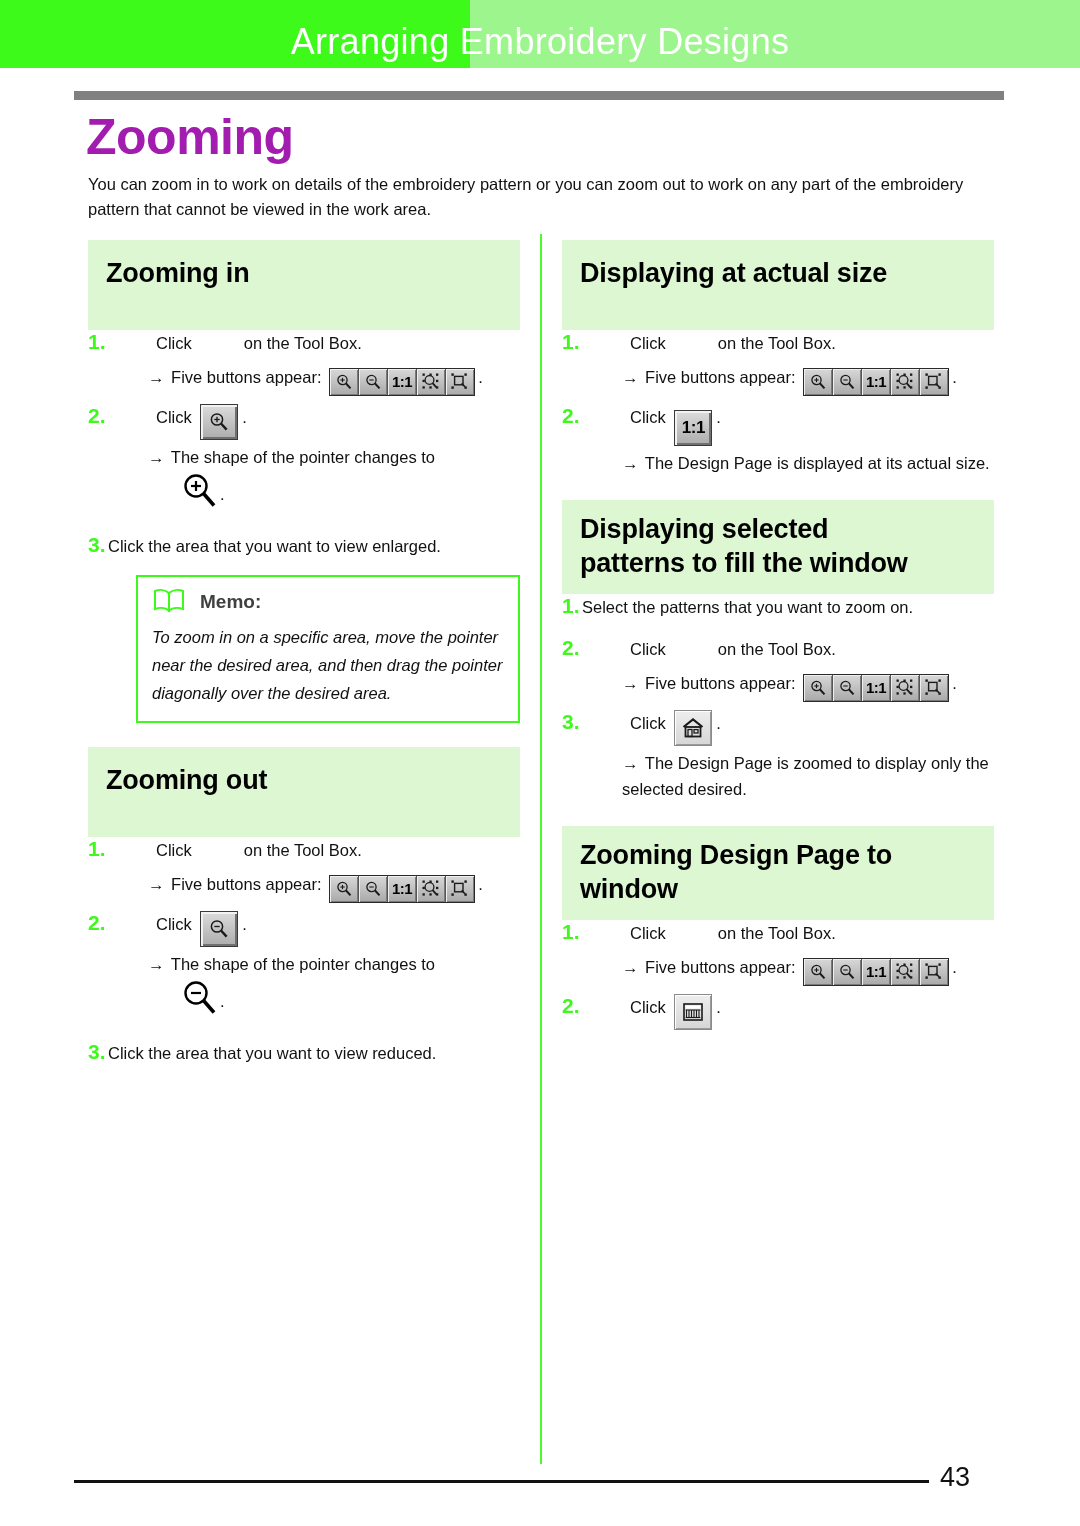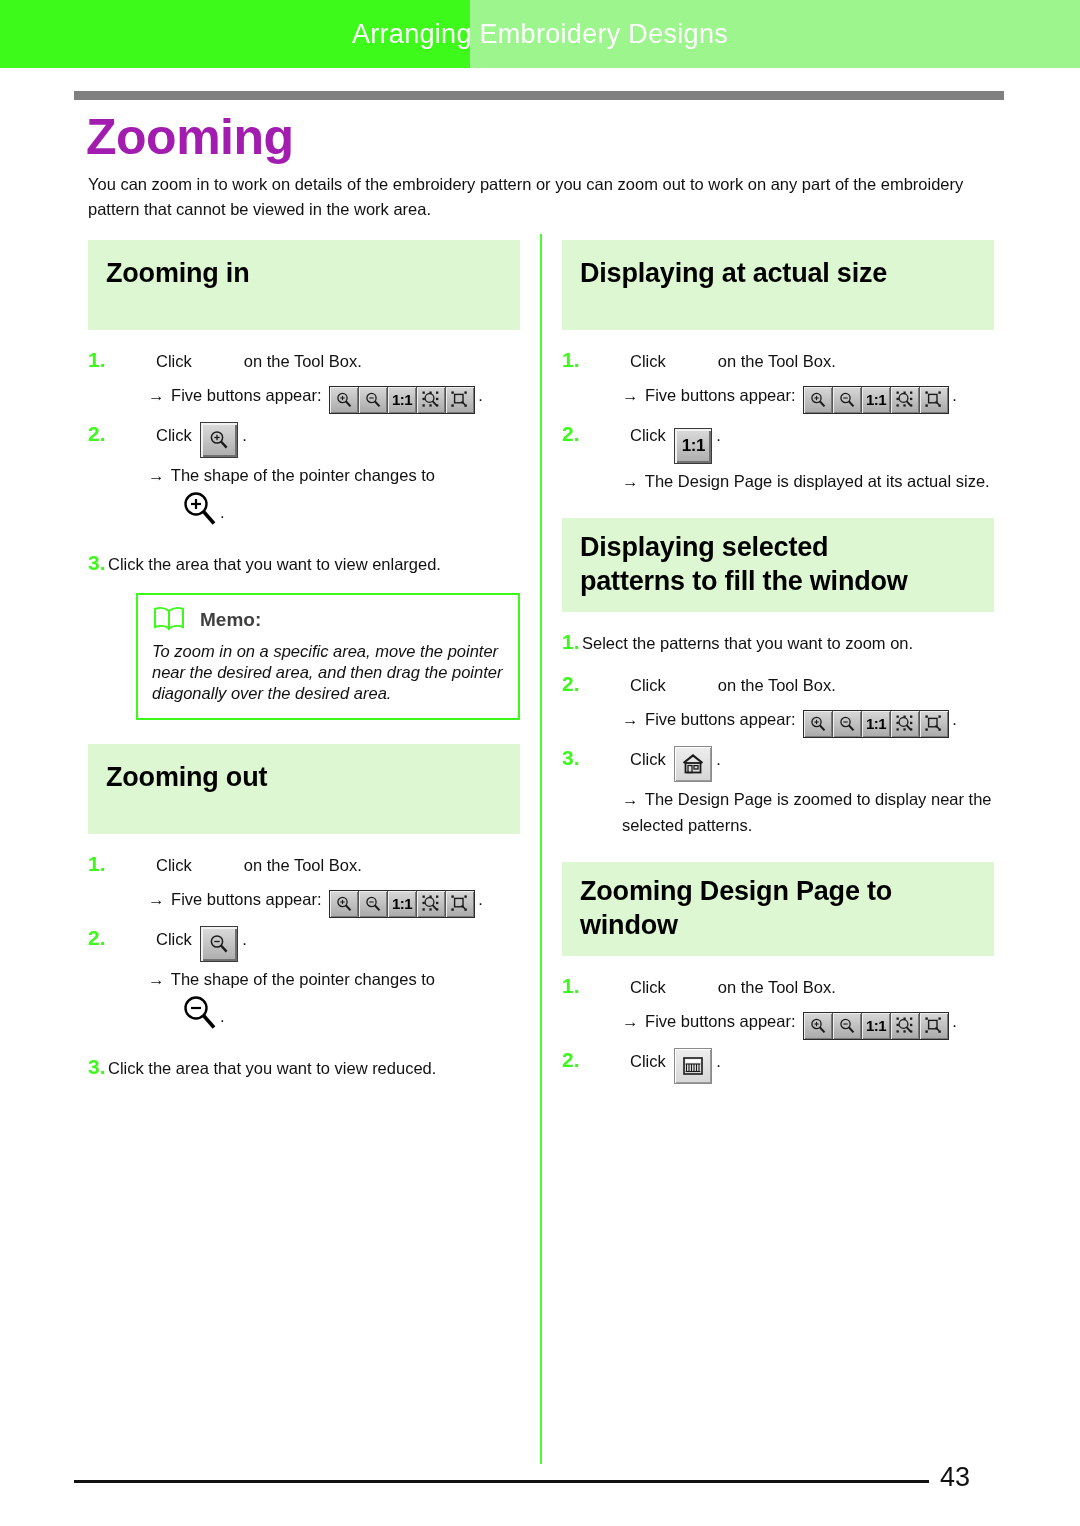--- a/index.html
+++ b/index.html
@@ -24,26 +24,26 @@
     background: #9df58d;
   }
   .banner-left {
     position: absolute;
     left: 0; top: 0;
     width: 470px; height: 68px;
     background: #3dfa1b;
   }
   .banner-title {
     position: absolute;
-    left: 0; top: 0;
+    left: 0; top: 8px;
     width: 1080px; height: 68px;
     line-height: 68px;
     text-align: center;
     color: #ffffff;
-    font-size: 27px;
+    font-size: 36px;
     font-weight: normal;
     letter-spacing: 0.3px;
     white-space: nowrap;
   }
 
   
   .top-rule {
     position: absolute;
     left: 74px; top: 91px;
     width: 930px; height: 9px;
@@ -84,21 +84,20 @@
     left: 540px; top: 234px;
     width: 2px; height: 1230px;
     background: #4dfa2b;
   }
 
   
   .sec-box {
     background: #ddf7d2;
     box-sizing: border-box;
     padding: 16px 18px 0 18px;
-    margin-bottom: 18px;
   }
   .sec-box.h1line { height: 90px; }
   .sec-box.h2line { height: 94px; padding-top: 12px; }
   .sec-title {
     font-size: 27px;
     font-weight: bold;
     line-height: 34px;
     color: #000;
     letter-spacing: -0.2px;
   }
@@ -214,21 +213,21 @@
     margin-bottom: 6px;
   }
   .memo-label {
     font-size: 19px;
     font-weight: bold;
     color: #404040;
   }
   .memo-text {
     font-size: 16.5px;
     font-style: italic;
-    line-height: 21px;
+    line-height: 28px;
     color: #111;
   }
 
   
   .foot-rule {
     position: absolute;
     left: 74px; top: 1480px;
     width: 855px; height: 3px;
     background: #111;
   }
@@ -630,21 +629,21 @@
           <path d="M2.5 10 L12 2.5 L21.5 10" fill="none" stroke="#1a1a1a" stroke-width="2.2"></path>
           <rect x="4.5" y="10" width="15" height="9.5" fill="none" stroke="#1a1a1a" stroke-width="1.8"></rect>
           <rect x="7" y="12.5" width="4" height="7" fill="none" stroke="#1a1a1a" stroke-width="1.3"></rect>
           <rect x="13" y="12.6" width="4" height="3.4" fill="none" stroke="#1a1a1a" stroke-width="1.3"></rect>
         </svg>
       </span><span>.</span>
     </div>
   </div>
   <div class="sub">
     <span class="arrow">→</span>
-    <span>The Design Page is zoomed to display near the selected patterns.</span>
+    <span>The Design Page is zoomed to display only the selected desired.</span>
   </div>
 
   <div class="gap-l"></div>
 
   <div class="sec-box h2line">
     <div class="sec-title">Zooming Design Page to</div>
     <div class="sec-title">window</div>
   </div>
 
   <div class="step">

